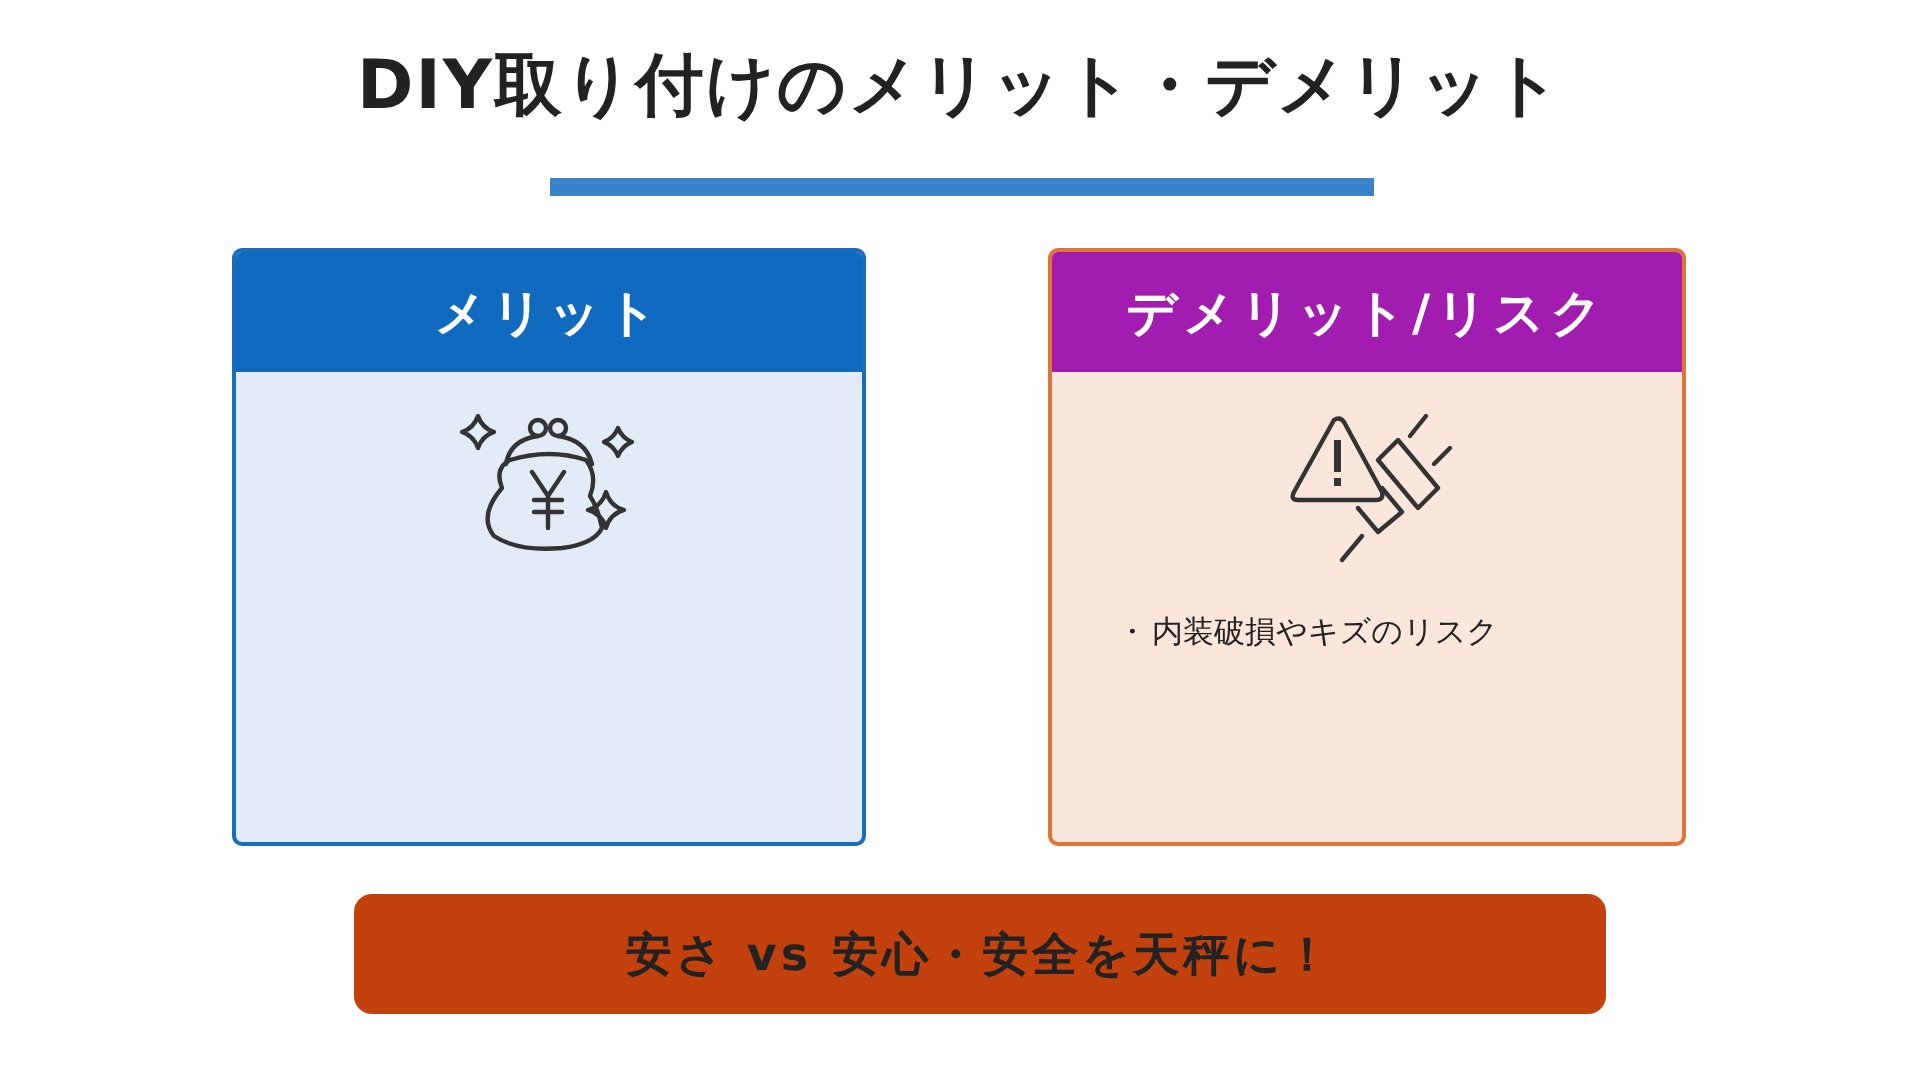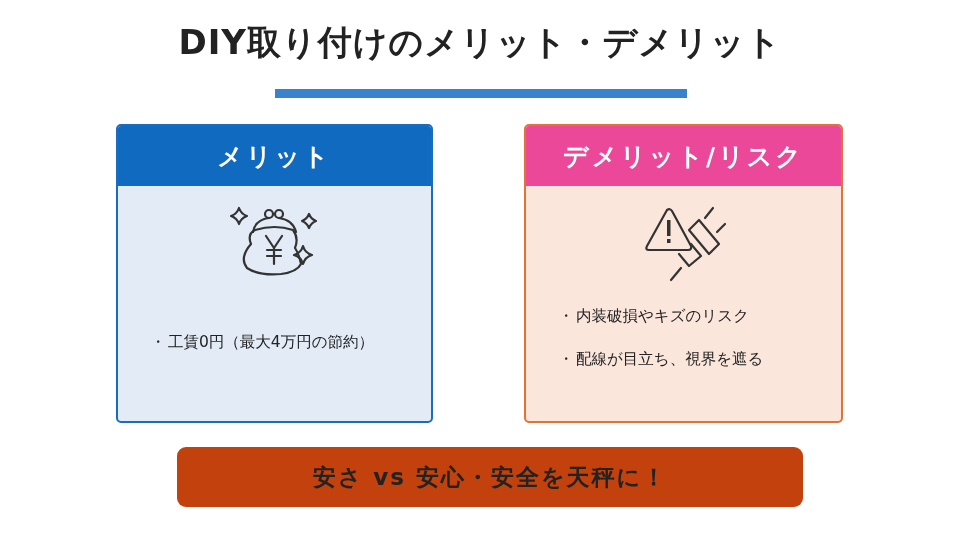--- a/index.html
+++ b/index.html
@@ -19,21 +19,21 @@
       position: absolute; top: 124px; height: 299px; border-radius: 5px; overflow: hidden;
     }
     .card.merit { left: 116px; width: 317px; border: 2px solid #1a6cbf; background: #e3ecf6; }
     .card.demerit { left: 524px; width: 319px; border: 2px solid #e07337; background: #fbe6dc; }
 
     .card-header {
       height: 60px; display: flex; align-items: center; justify-content: center;
       color: #fff; font-size: 25px; font-weight: bold; letter-spacing: 3px;
     }
     .merit .card-header { background: #0f6ac0; }
-    .demerit .card-header { background: #ec4899; }
+    .demerit .card-header { background: #a21caf; }
 
     .icon-wrap { position: absolute; left: 0; width: 100%; display: flex; justify-content: center; }
     .merit .icon-wrap { top: 74px; }
     .demerit .icon-wrap { top: 78px; }
 
     .list { position: absolute; left: 0; width: 100%; list-style: none; }
     .merit .list { top: 190px; left: 30px; }
     .demerit .list { top: 164px; left: 30px; }
     .list li {
       font-size: 15.5px; color: #222; line-height: 22px; white-space: nowrap; margin-top: 15px;
@@ -70,21 +70,20 @@
 
         <path d="M28 32 Q30 20 44 18 M54 18 Q68 20 71 32"></path>
 
         <path d="M30 30 Q22 34 26 44 Q14 58 22 68 Q34 76 56 74 Q72 72 76 64 Q74 54 70 48 Q74 38 68 30 Q50 24 30 30 Z"></path>
 
         <path d="M41 36 L49 48 L57 36 M49 48 L49 64 M42 50 L56 50 M42 56 L56 56"></path>
       </svg>
     </span>
   </div>
   <ul class="list">
-    <li><span class="bullet">・</span><span>工賃0円（最大4万円の節約）</span></li>
   </ul>
 </div>
 
 <div class="card demerit">
   <div class="card-header">デメリット/リスク</div>
   <div class="icon-wrap">
     <span>
       <svg width="90" height="80" viewBox="0 0 90 80" fill="none" stroke="#333" stroke-width="2.2" stroke-linejoin="round" stroke-linecap="round">
 
         <path d="M28 6 Q31 4 33 7 L52 42 Q53 46 49 46 L10 46 Q6 46 8 42 Z"></path>
@@ -93,17 +92,16 @@
 
         <path d="M50 26 L60 16 L80 40 L70 50 Z"></path>
         <path d="M66 14 L74 4 M78 28 L86 20"></path>
         <path d="M52 40 L62 52 L50 62 L40 50"></path>
         <path d="M42 64 L32 76"></path>
       </svg>
     </span>
   </div>
   <ul class="list">
     <li><span class="bullet">・</span><span>内装破損やキズのリスク</span></li>
-    <li><span class="bullet">・</span><span>配線が目立ち、視界を遮る</span></li>
   </ul>
 </div>
 
 <div class="banner">安さ vs 安心・安全を天秤に！</div>
 
 </body></html>

